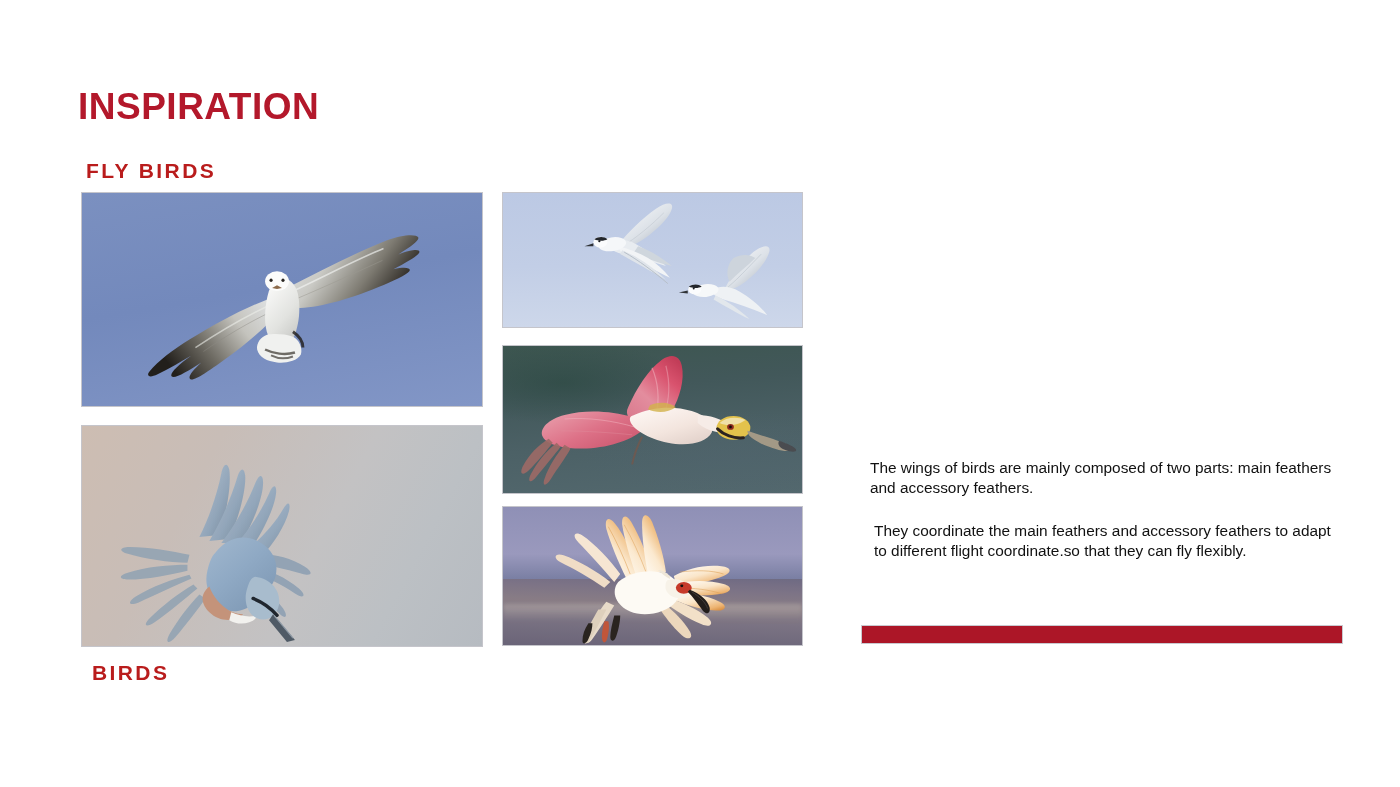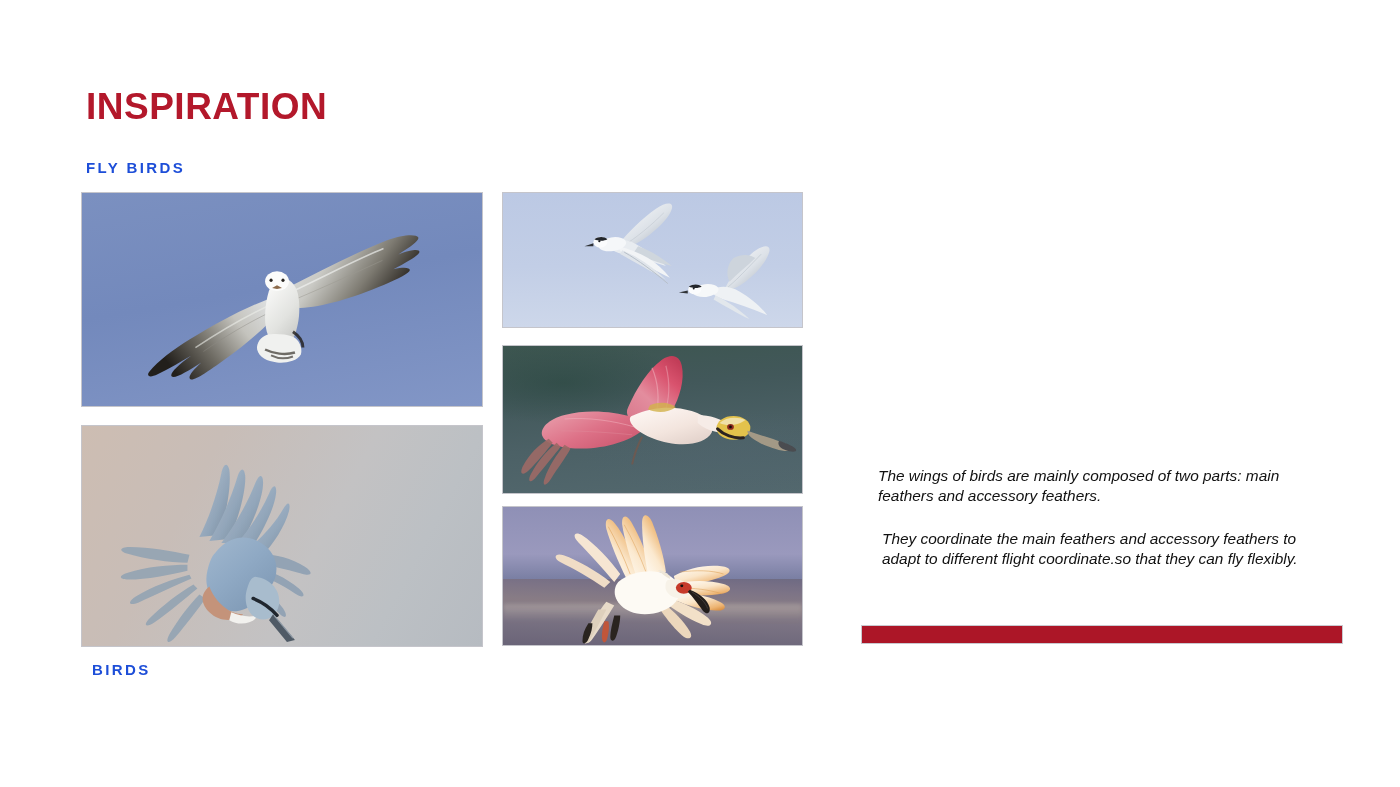--- a/index.html
+++ b/index.html
@@ -19,37 +19,37 @@
   
   #slide {
     position: absolute;
     inset: 0;
     background: #ffffff;
   }
 
   
   #slide-title {
     position: absolute;
-    left: 86px;
+    left: 78px;
     top: 88px;
     font-size: 37px;
     font-weight: bold;
     letter-spacing: 0.5px;
     color: #B3182B;
     line-height: 1;
     white-space: nowrap;
   }
 
   
   .section-caption {
     position: absolute;
-    font-size: 15px;
+    font-size: 21px;
     font-weight: bold;
     letter-spacing: 2.4px;
-    color: #1d4ed8;
+    color: #b91c1c;
     white-space: nowrap;
   }
   #caption-fly-birds { left: 86px; top: 159px; }
   #caption-sprint    { left: 92px; top: 661px; }
 
   
   .photo {
     position: absolute;
     overflow: hidden;
     box-sizing: border-box;
@@ -105,21 +105,21 @@
   
   #body-copy {
     position: absolute;
     left: 862px;
     top: 450px;
     width: 480px;
     color: #111111;
     font-size: 15.4px;
     line-height: 1.33;
   }
-  #body-copy .para { margin: 16px; font-style: italic; }
+  #body-copy .para { margin: 8px; }
   #body-copy .para + .para { margin-top: 22px; padding-left: 4px; }
 
   
   #accent-bar {
     position: absolute;
     left: 861px;
     top: 625px;
     width: 482px;
     height: 19px;
     background: #AC1627;

